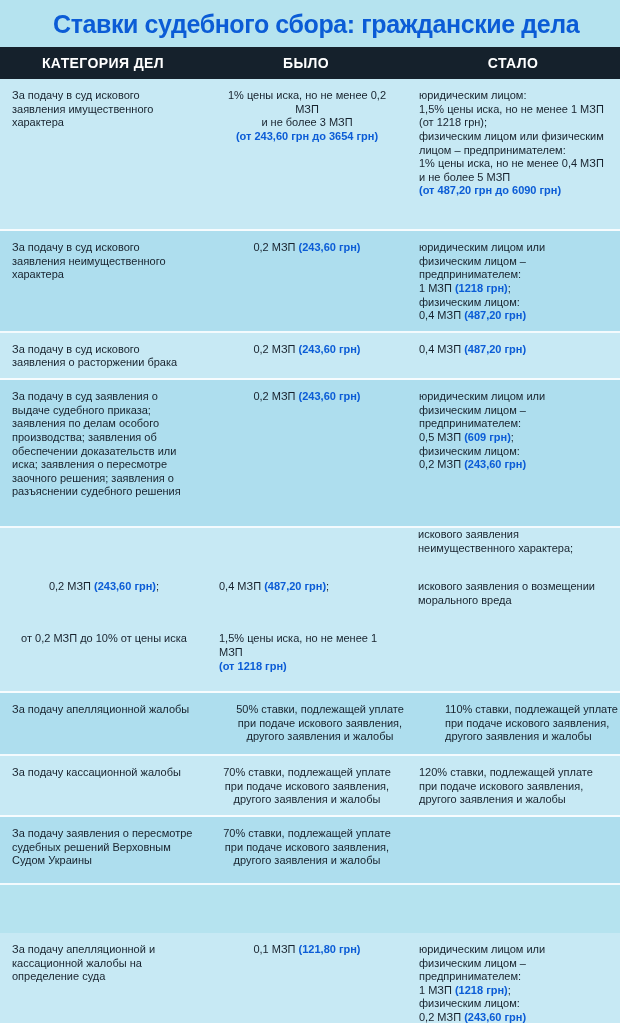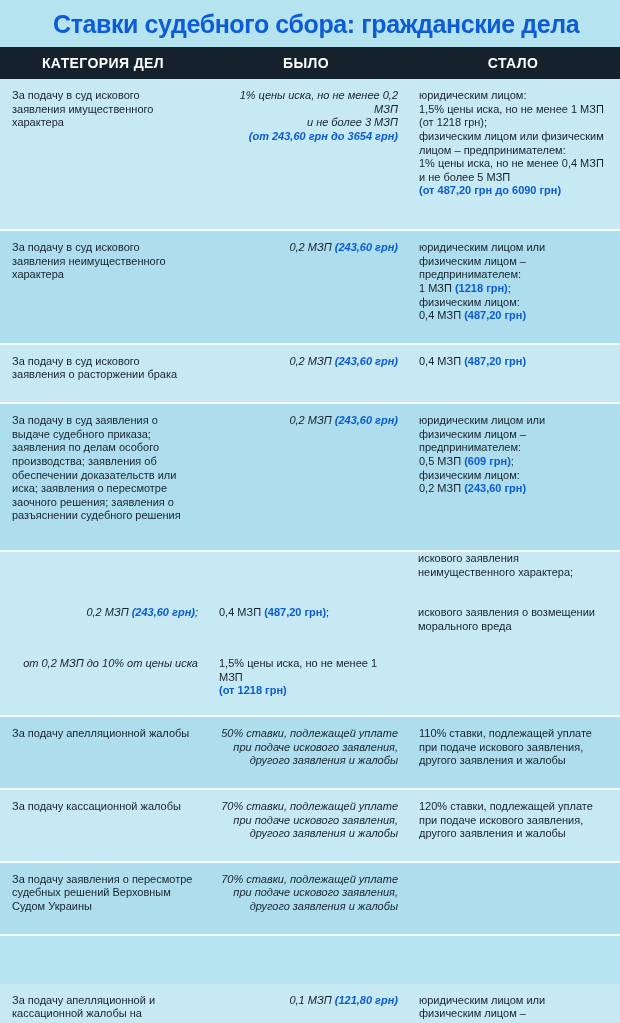--- a/index.html
+++ b/index.html
@@ -29,31 +29,31 @@
     border-bottom: 2px solid rgba(255,255,255,0.85);
   }
   .row.light { background: var(--row-light, #c7e9f4); }
   .row.dark  { background: var(--row-dark, #aedeee); }
 
   .r1 { min-height: 152px; }
   .r2 { min-height: 93px; }
   .r3 { min-height: 47px; }
   .r4 { min-height: 148px; }
   .r5 { min-height: 165px; }
-  .r6 { min-height: 63px; }
+  .r6 { min-height: 63px; gap: 13px; }
   .r7 { min-height: 60px; }
   .r8 { min-height: 68px; }
   .r9 { min-height: 109px; margin-top: 48px; }
 
   .cell {
     font-size: 11px; line-height: 1.24; white-space: pre-line;
-    padding: 10px 12px 20px 12px;
+    padding: 10px 12px 8px 12px;
   }
   .cat    { padding-right: 10px; }
-  .was    { text-align: right; padding-left: 10px; padding-right: 8px; font-style: italic; }
+  .was    { text-align: center; padding-left: 10px; padding-right: 8px; }
   .became { padding-left: 13px; padding-right: 10px; }
   .accent { color: var(--accent, #0b5cd6); font-weight: 700; }
 
   .row.split .intro { padding-bottom: 2px; }
   .row.split .cell:nth-child(2), .row.split .cell:nth-child(3) { padding-top: 0; padding-bottom: 0; }
   .row.split .sub { padding-top: 7px; padding-bottom: 0; }
 
   .footer {
     margin-top: auto;
     height: 38px; background: var(--header-bg, #15212c);

